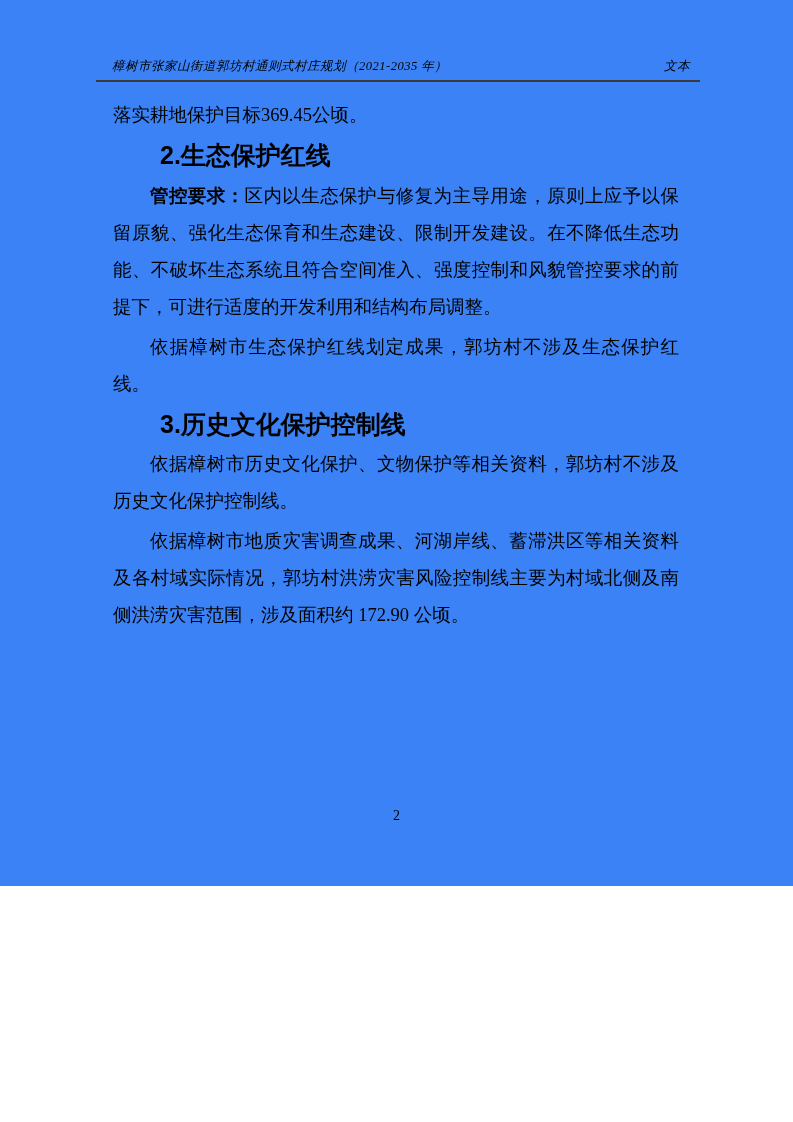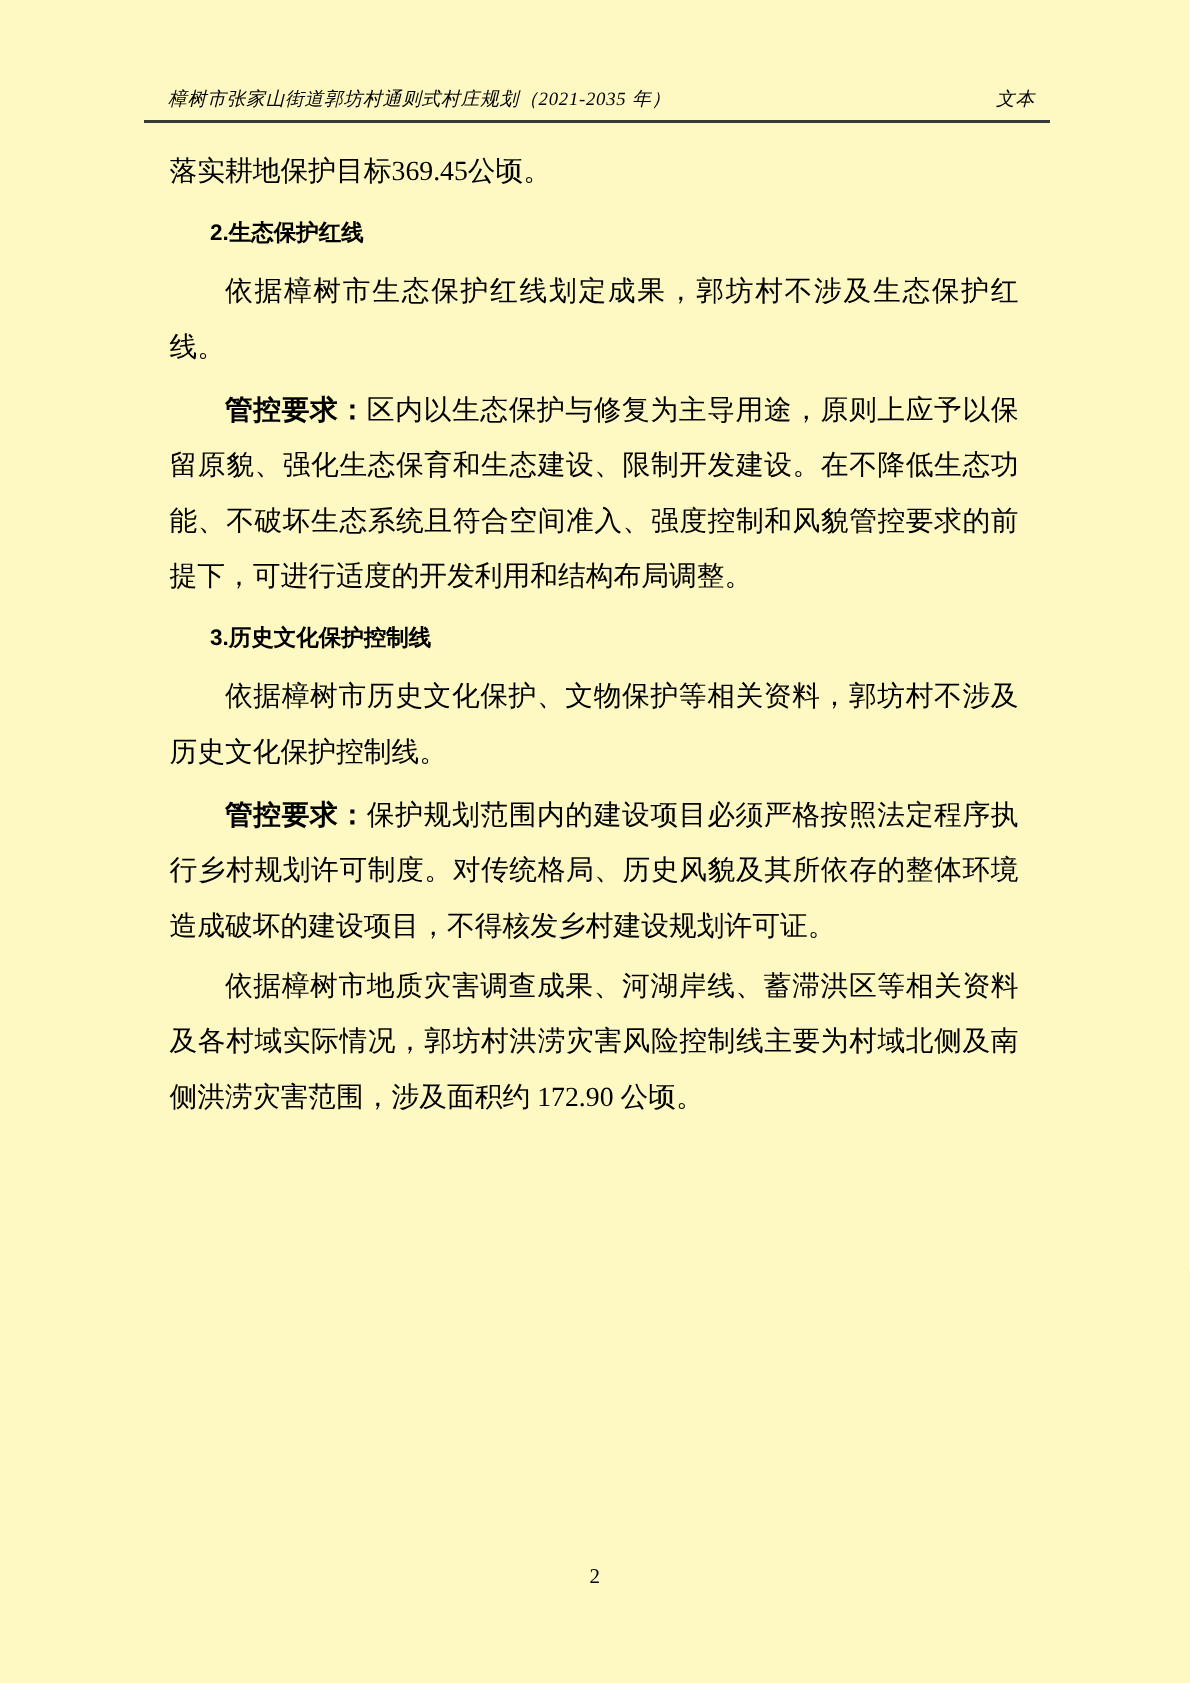--- a/index.html
+++ b/index.html
@@ -3,22 +3,22 @@
 <meta charset="utf-8">
 <style>
   html, body {
     margin: 0;
     padding: 0;
     background: #ffffff;
   }
   .page {
     position: relative;
     width: 793px;
-    height: 1122px;
-    background: #fef9c3;
+    height: 886px;
+    background: #3b82f6;
     color: #000000;
     font-family: "Liberation Serif", "DejaVu Serif", serif;
     overflow: hidden;
     box-sizing: border-box;
   }
   
   .page-header {
     position: absolute;
     top: 58px;
     left: 96px;
@@ -47,21 +47,21 @@
     text-justify: inter-ideograph;
   }
   .para {
     margin: 3px;
     text-indent: 2em;
   }
   .para.no-indent { text-indent: 0; }
   .heading {
     margin: 0;
     text-indent: 2em;
-    font-size: 15px;
+    font-size: 25px;
     line-height: 37px;
     font-weight: bold;
     font-family: "Liberation Sans", "DejaVu Sans", sans-serif;
   }
   .bold-label {
     font-weight: bold;
     font-style: normal;
     font-family: "Liberation Sans", "DejaVu Sans", sans-serif;
   }
   
@@ -84,29 +84,28 @@
     <span class="hdr-type">文本</span>
   </div>
 
   <div class="doc-body">
 
     <p class="para no-indent">落实耕地保护目标369.45公顷。</p>
 
 
     <h3 class="heading">2.生态保护红线</h3>
 
+    <p class="para"><span class="bold-label">管控要求：</span><span>区内以生态保护与修复为主导用途，原则上应予以保留原貌、强化生态保育和生态建设、限制开发建设。在不降低生态功能、不破坏生态系统且符合空间准入、强度控制和风貌管控要求的前提下，可进行适度的开发利用和结构布局调整。</span></p>
+
     <p class="para">依据樟树市生态保护红线划定成果，郭坊村不涉及生态保护红线。</p>
-
-    <p class="para"><span class="bold-label">管控要求：</span><span>区内以生态保护与修复为主导用途，原则上应予以保留原貌、强化生态保育和生态建设、限制开发建设。在不降低生态功能、不破坏生态系统且符合空间准入、强度控制和风貌管控要求的前提下，可进行适度的开发利用和结构布局调整。</span></p>
 
     <h3 class="heading">3.历史文化保护控制线</h3>
 
     <p class="para">依据樟树市历史文化保护、文物保护等相关资料，郭坊村不涉及历史文化保护控制线。</p>
 
-    <p class="para"><span class="bold-label">管控要求：</span><span>保护规划范围内的建设项目必须严格按照法定程序执行乡村规划许可制度。对传统格局、历史风貌及其所依存的整体环境造成破坏的建设项目，不得核发乡村建设规划许可证。</span></p>
 
 
     <p class="para">依据樟树市地质灾害调查成果、河湖岸线、蓄滞洪区等相关资料及各村域实际情况，郭坊村洪涝灾害风险控制线主要为村域北侧及南侧洪涝灾害范围，涉及面积约 172.90 公顷。</p>
 
 
   </div>
 
   <div class="page-footer">
     <span>2</span>
   </div>

